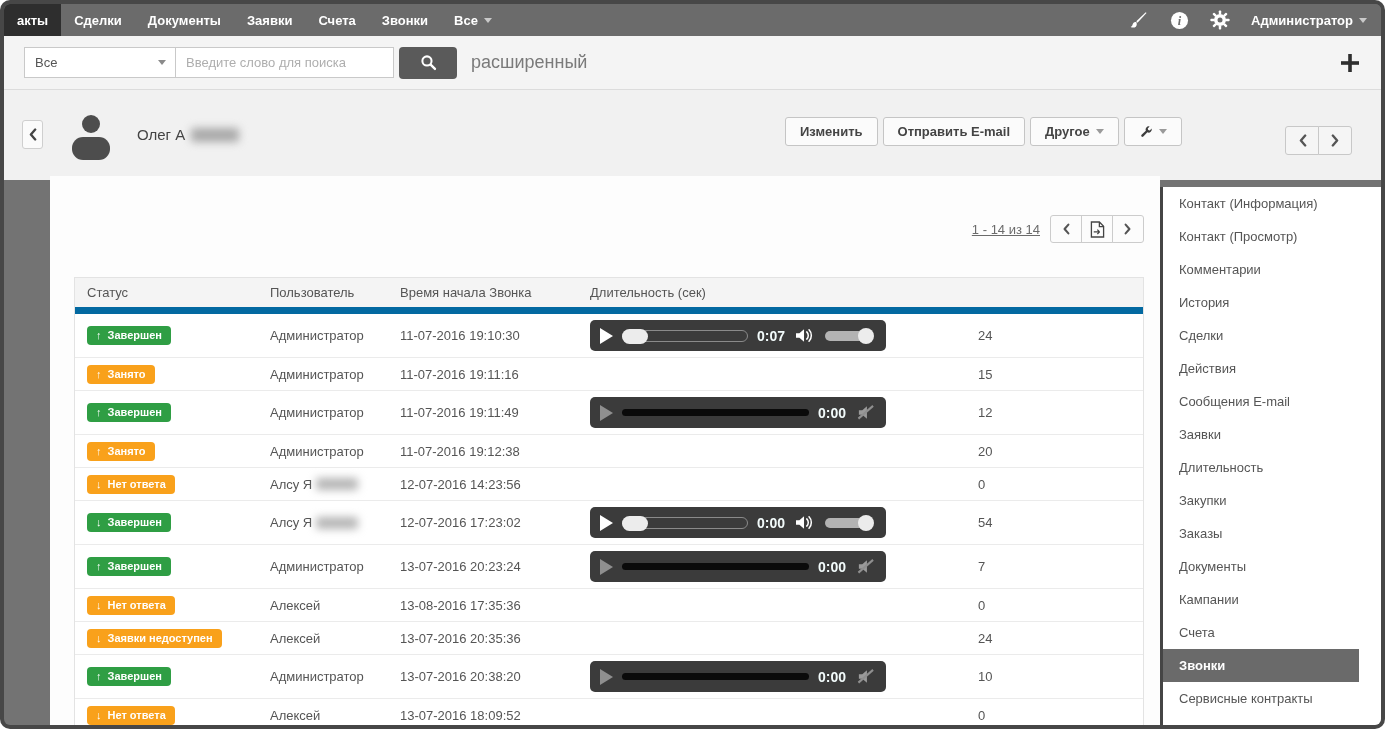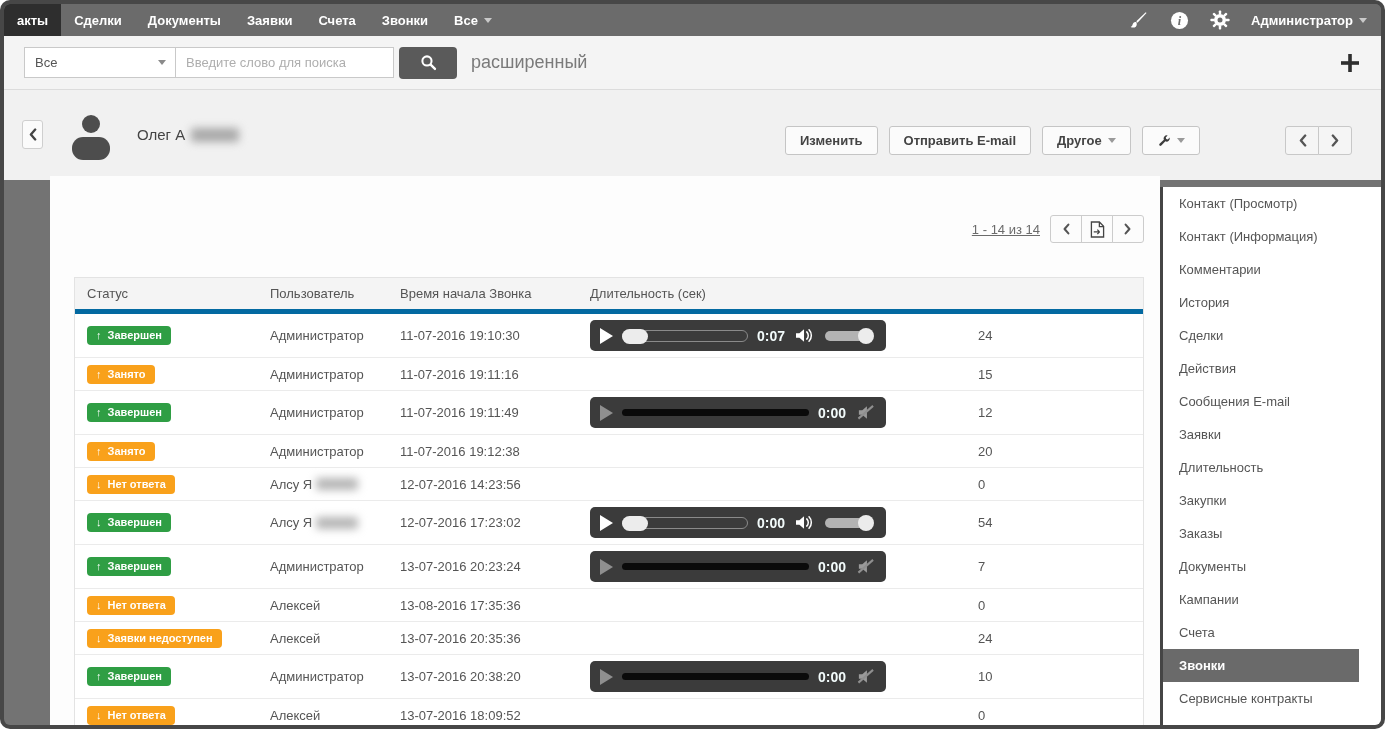--- a/index.html
+++ b/index.html
@@ -26,42 +26,42 @@
   .search-btn { width:58px; height:32px; margin-left:5px; background:#5a5a5a; border:none; border-radius:4px; display:flex; align-items:center; justify-content:center; cursor:pointer; }
   .advanced { margin-left:14px; font-size:18px; color:#7a7a7a; cursor:pointer; }
   .add-btn { margin-left:auto; cursor:pointer; display:flex; align-items:center; }
 
   
   .band { position:absolute; left:0; top:86px; width:100%; height:90px; background:#f1f1f1; }
   .collapse-btn { position:absolute; left:18px; top:30px; width:21px; height:29px; background:#fbfbfb; border:1px solid #cfcfcf; border-radius:3px; display:flex; align-items:center; justify-content:center; cursor:pointer; }
   .avatar { position:absolute; left:62px; top:22px; }
   .rec-title { position:absolute; left:133px; top:36px; font-size:15px; color:#444; display:flex; align-items:center; }
   .blur { display:inline-block; width:48px; height:14px; background:#a9a9a9; border-radius:3px; filter:blur(4px); margin-left:6px; }
-  .actions { position:absolute; left:781px; top:36px; display:flex; gap:11px; }
+  .actions { position:absolute; left:781px; top:27px; display:flex; gap:5px; }
   .act-btn { height:29px; padding:0 14px; background:#fbfbfb; border:1px solid #c5c5c5; border-radius:3px; font-size:13px; font-weight:bold; color:#444; display:flex; align-items:center; cursor:pointer; font-family:inherit; }
   .act-btn .caret { border-top-color:#9a9a9a; }
   .rec-pager { position:absolute; right:29px; top:36px; display:flex; }
   .rp-btn { width:34px; height:29px; background:#f5f5f5; border:1px solid #c8c8c8; display:flex; align-items:center; justify-content:center; cursor:pointer; }
   .rp-btn:first-child { border-radius:3px 0 0 3px; }
   .rp-btn:last-child { border-radius:0 3px 3px 0; margin-left:-1px; }
   .band-divider { position:absolute; left:46px; top:89px; width:1104px; height:1px; background:#dcdcdc; }
 
   
   .panel { position:absolute; left:46px; top:172px; width:1110px; height:549px; background:#fdfdfd; }
   .pager-zone { position:absolute; right:16px; top:39px; display:flex; align-items:center; }
   .pg-label { font-size:13px; color:#6b6b6b; margin-right:10px;text-decoration:underline; }
   .pg-group { display:flex; }
   .pg-btn { width:32px; height:28px; background:#fcfcfc; border:1px solid #ccc; display:flex; align-items:center; justify-content:center; cursor:pointer; }
   .pg-btn + .pg-btn { margin-left:-1px; }
   .pg-btn:first-child { border-radius:3px 0 0 3px; }
   .pg-btn:last-child { border-radius:0 3px 3px 0; }
 
   
   .calls-table { position:absolute; left:24px; top:101px; width:1070px; border:1px solid #e3e3e3; background:#fff; }
-  .thead { display:flex; align-items:center; height:36px; background:#f4f4f4; border-bottom:5px solid #0369a1; color:#555; font-size:13px; }
+  .thead { display:flex; align-items:center; height:36px; background:#f4f4f4; border-bottom:7px solid #0369a1; color:#555; font-size:13px; }
   .cell { padding-left:12px; }
   .col-status { width:183px; }
   .col-user { width:130px; }
   .col-time { width:190px; }
   .col-record { width:388px; }
   .col-duration { flex:1; }
   .trow { display:flex; align-items:center; background:#fff; border-bottom:1px solid #ebebeb; color:#555; font-size:13px; }
   .trow.tall { height:44px; }
   .trow.short { height:33px; }
   .badge { display:inline-flex; align-items:center; gap:6px; border-radius:4px; padding:3px 9px 4px 9px; color:#fff; font-size:11px; font-weight:bold; white-space:nowrap; }
@@ -542,24 +542,24 @@
       
     </div>
     <div class="cell col-duration cell-duration">0</div>
   </div>
           </div>
       </div>
     </div>
 
     <div class="sidebar" id="sidebar">
         <div class="side-item">
+    <span class="side-label">Контакт (Информация)</span>
+  </div>
+        <div class="side-item">
     <span class="side-label">Контакт (Просмотр)</span>
-  </div>
-        <div class="side-item">
-    <span class="side-label">Контакт (Информация)</span>
   </div>
         <div class="side-item">
     <span class="side-label">Комментарии</span>
   </div>
         <div class="side-item">
     <span class="side-label">История</span>
   </div>
         <div class="side-item">
     <span class="side-label">Сделки</span>
   </div>

